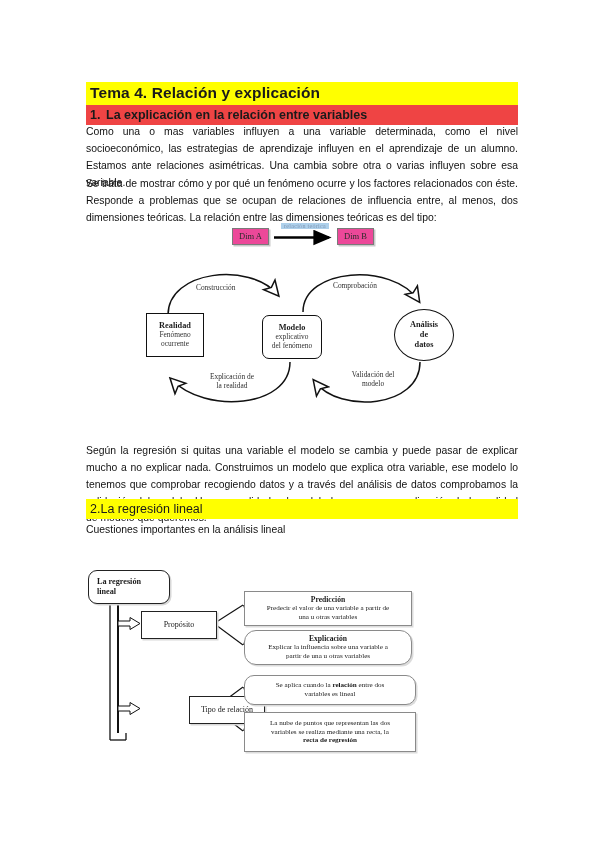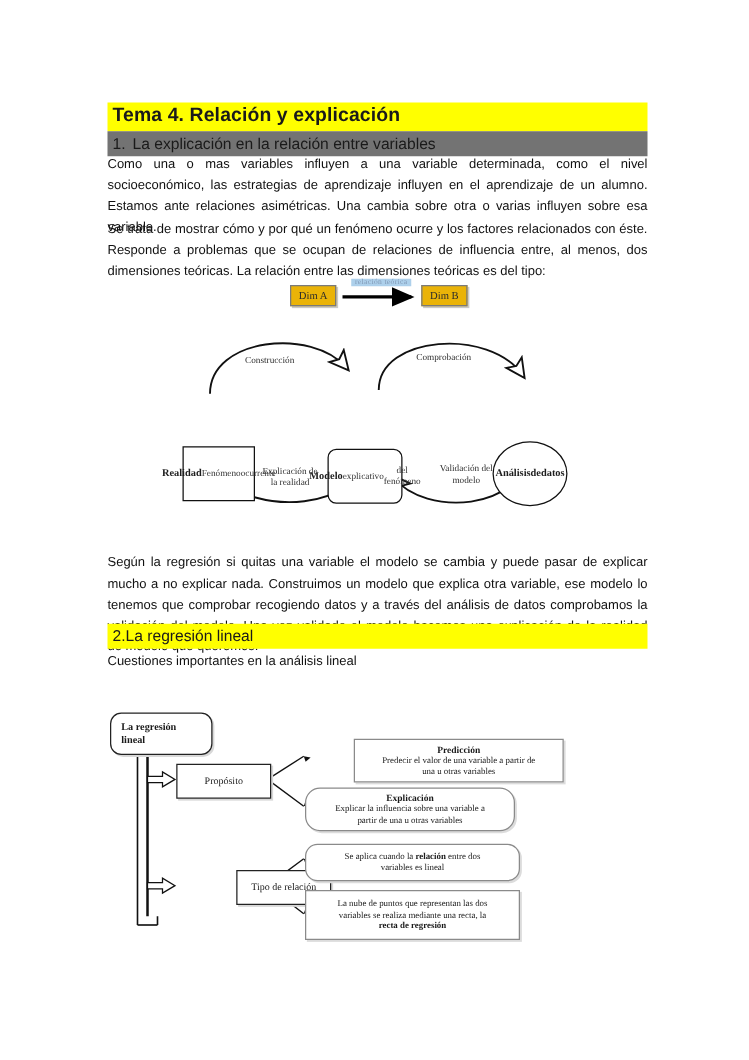--- a/index.html
+++ b/index.html
@@ -18,25 +18,26 @@
   .h1{
     background:#ffff00;
     font-size:15.5px;
     font-weight:bold;
     color:#1a1a1a;
     padding:2px 4px 3px 4px;
     line-height:1.15;
     letter-spacing:.1px;
   }
   .h2{
-    background:#737373;
+    background:#ef4444;
     font-size:12.5px;
     color:#1a1a1a;
     padding:3px 4px 3px 4px;
     line-height:1.15;
+    font-weight:bold;
   }
   .h2 .num{display:inline-block;min-width:16px;}
   .h2b{
     background:#ffff00;
     font-size:12.5px;
     color:#1a1a1a;
     padding:3px 4px 3px 4px;
     line-height:1.15;
   }
   p.body{
@@ -55,21 +56,21 @@
   }
 
   
   .dimfig{
     position:absolute;
     left:0;top:0;
   }
   .dimbox{
     position:absolute;
     border:1px solid #7a7a7a;
-    background:#eab308;
+    background:#ec4899;
     box-shadow:1.5px 1.5px 0 #c9c9c9;
     font-family:"Liberation Serif", serif;
     font-size:8.5px;
     color:#2b2b2b;
     text-align:center;
     padding:2px 6px 3px 6px;
     white-space:nowrap;
   }
   .dimlabel{
     position:absolute;
@@ -86,25 +87,24 @@
 
   
   .cyc{position:absolute;}
   .cycnode{
     position:absolute;
     background:#fff;
     font-family:"Liberation Serif", serif;
     text-align:center;
     color:#1d1d1d;
     display:flex;
-    flex-direction:row;
+    flex-direction:column;
     justify-content:center;
     align-items:center;
     line-height:1.18;
-    margin-top:44px;
   }
   .cycnode .t1{font-weight:bold;font-size:8.3px;}
   .cycnode .t2{font-size:7.4px;color:#333;}
   .sq{border:1.6px solid #111;}
   .rnd{border:1.1px solid #111;border-radius:7px;}
   .ell{border:1.3px solid #111;border-radius:50%;}
   .arclabel{
     position:absolute;
     font-family:"Liberation Serif", serif;
     font-size:7.4px;
@@ -274,21 +274,21 @@
 
     <div class="fnode froot" style="left:88px;top:570px;width:72px;height:32px;">
       <span>La regresión</span>
       <span>lineal</span>
     </div>
 
     <div class="fnode fmid" style="left:141px;top:611px;width:74px;height:26px;">Propósito</div>
 
     <div class="fnode fmid" style="left:141px;top:696px;width:74px;height:26px;margin-left:48px;">Tipo de relación</div>
 
-    <div class="fnode fleaf" style="left:244px;top:591px;width:156px;height:29px;margin-left:39px;">
+    <div class="fnode fleaf" style="left:244px;top:591px;width:156px;height:29px;">
       <span class="hd">Predicción</span>
       <span>Predecir el valor de una variable a partir de</span>
       <span>una u otras variables</span>
     </div>
 
     <div class="fnode fleaf" style="left:244px;top:630px;width:156px;height:29px;border-radius:12px;">
       <span class="hd">Explicación</span>
       <span>Explicar la influencia sobre una variable a</span>
       <span>partir de una u otras variables</span>
     </div>

